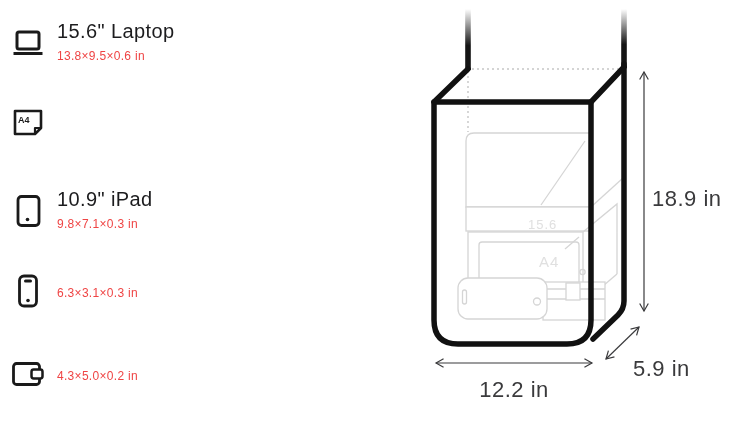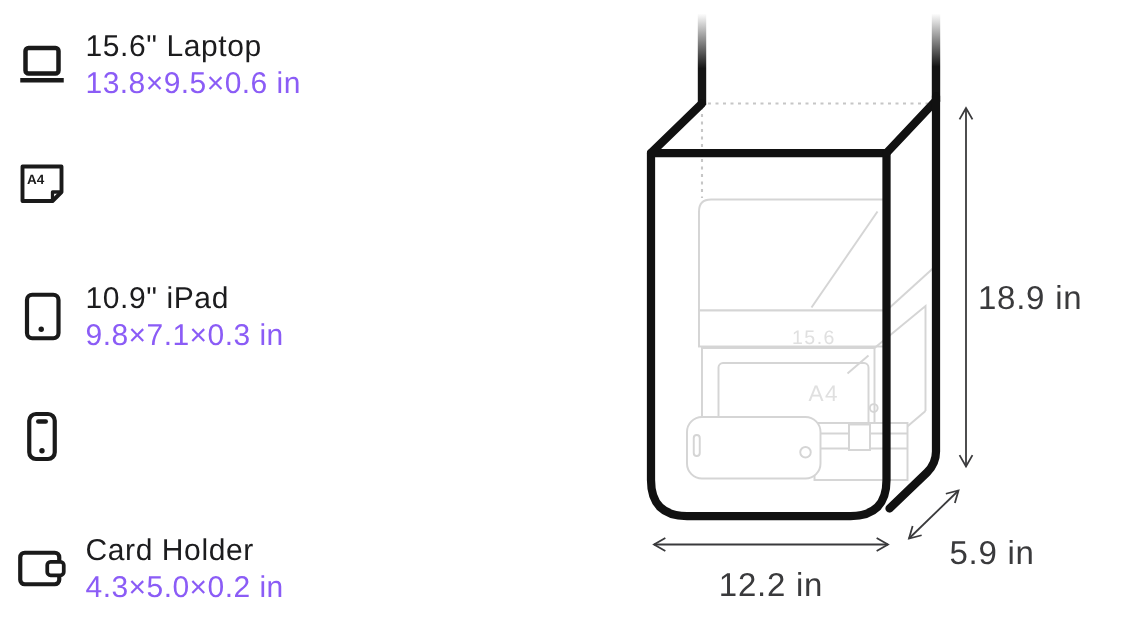--- a/index.html
+++ b/index.html
@@ -11,21 +11,21 @@
   .item{
     position:absolute;left:10px;display:flex;align-items:center;gap:11px;
     white-space:nowrap;
   }
   .item .icon{width:36px;height:36px;flex:0 0 36px;display:block;}
   .item .txt{display:block;}
   .title{
     font-size:20px;line-height:23px;color:#1c1c1e;letter-spacing:0.4px;
   }
   .dims{
-    font-size:20px;line-height:17px;color:#8b5cf6;letter-spacing:0.3px;margin-top:5px;
+    font-size:12px;line-height:17px;color:#ef4444;letter-spacing:0.3px;margin-top:5px;
   }
   .bag-svg{position:absolute;left:410px;top:0;}
   .bag-svg text{font-family:"Liberation Sans",sans-serif;}
   .dim-label{font-size:22px;fill:#3a3a3c;letter-spacing:0.5px;}
   .ghost-label{fill:#e0e0e0;stroke:none;letter-spacing:1px;}
 </style>
 </head>
 <body>
 
 <div class="stage">
@@ -64,30 +64,30 @@
       </div>
     </div>
 
     <div class="item" style="top:273px">
       <svg class="icon" viewBox="0 0 36 36">
         <rect x="9.5" y="3" width="17" height="30" rx="4.5" fill="none" stroke="#1a1a1a" stroke-width="2.8"></rect>
         <rect x="14" y="6.5" width="8" height="3" rx="1.5" fill="#1a1a1a"></rect>
         <circle cx="18" cy="27.5" r="1.8" fill="#1a1a1a"></circle>
       </svg>
       <div class="txt">
+        <div class="dims">6.3×3.1×0.3 in</div>
       </div>
     </div>
 
     <div class="item" style="top:356px">
       <svg class="icon" viewBox="0 0 36 36">
         <rect x="3.5" y="7.5" width="26" height="21" rx="3" fill="none" stroke="#1a1a1a" stroke-width="2.8"></rect>
         <rect x="21.5" y="13.5" width="11" height="9" rx="2.2" fill="#ffffff" stroke="#1a1a1a" stroke-width="2.5"></rect>
       </svg>
       <div class="txt">
-        <div class="title">Card Holder</div>
         <div class="dims">4.3×5.0×0.2 in</div>
       </div>
     </div>
 
   </div>
 
   <svg class="bag-svg" width="340" height="426" viewBox="410 0 340 426">
     <defs>
       <linearGradient id="strapFade" x1="0" y1="0" x2="0" y2="1">
         <stop offset="0" stop-color="#141414" stop-opacity="0"></stop>

